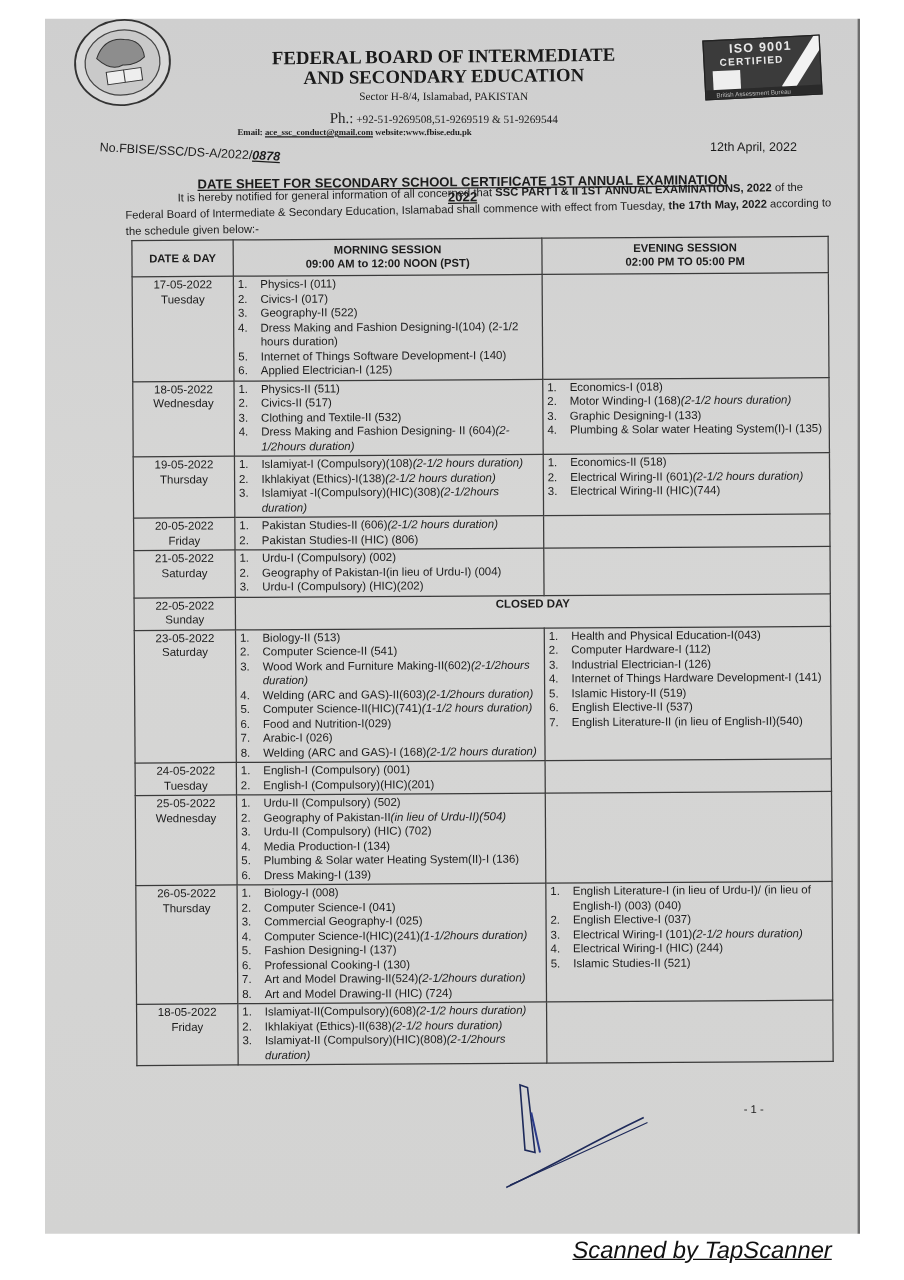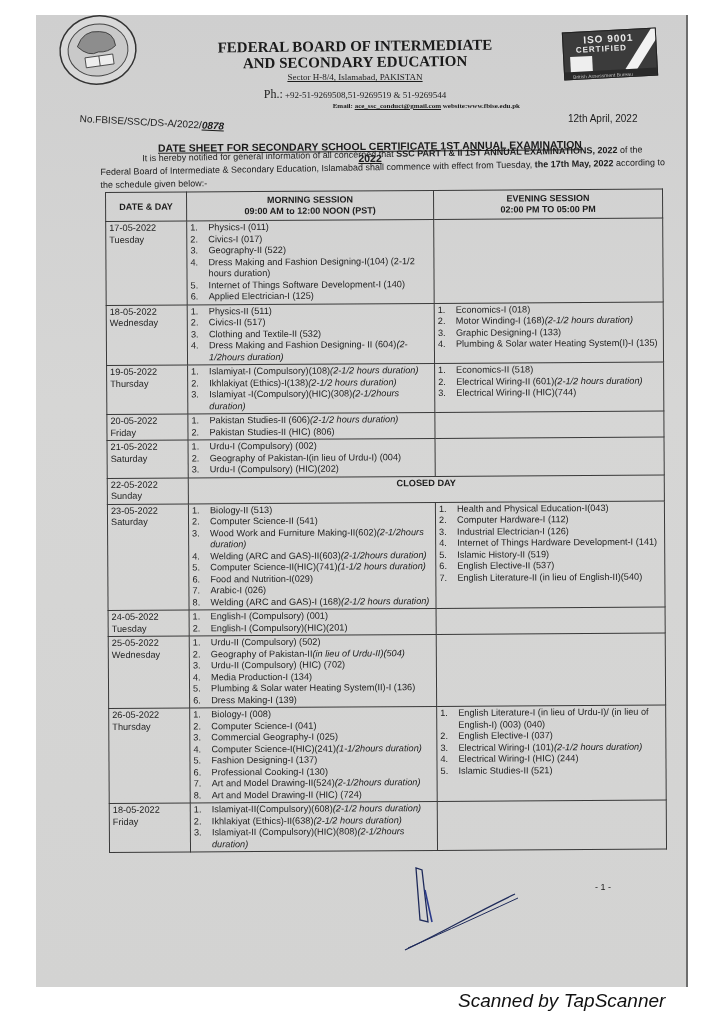--- a/index.html
+++ b/index.html
@@ -26,56 +26,56 @@
   .iso-badge .ukas { position:absolute; left:6px; top:24px; width:22px; height:18px; background:#eee; }
   .iso-badge .stripe { position:absolute; left:52px; top:12px; width:60px; height:10px; background:#f2f2f2; transform:rotate(-55deg); }
   .iso-badge .foot { position:absolute; left:0; bottom:0; width:100%; height:7px; background:#2a2a2a; }
   .iso-badge .foottext { position:absolute; left:8px; bottom:-1px; color:#bbb; font-size:5px; }
 
   .org-name {
     position:absolute; left:190px; top:38px; width:330px; text-align:center;
     font-family:"Liberation Serif", serif; font-weight:bold; font-size:15px; line-height:16px;
     color:#1a1a1a; transform:rotate(-0.6deg);
   }
-  .addr { position:absolute; left:190px; top:72px; width:330px; text-align:center; font-family:"Liberation Serif", serif; font-size:9px;text-decoration:underline; }
+  .addr { position:absolute; left:190px; top:72px; width:330px; text-align:center; font-family:"Liberation Serif", serif; font-size:9px; }
   .phone { position:absolute; left:190px; top:87px; width:330px; text-align:center; font-family:"Liberation Serif", serif; font-size:9px; font-weight:normal; }
   .phone .lbl { font-size:12px; }
-  .email { position:absolute; left:190px; top:102px; width:330px; text-align:right; font-family:"Liberation Serif", serif; font-size:7px; font-weight:bold; }
+  .email { position:absolute; left:190px; top:102px; width:330px; text-align:left; font-family:"Liberation Serif", serif; font-size:7px; font-weight:bold; }
   .email u { text-decoration:underline; }
   .ref-no { position:absolute; left:80px; top:113px; font-size:10px; transform:rotate(3deg); transform-origin:left top; }
   .ref-no b { text-decoration:underline; font-style:italic; }
   .date-top { position:absolute; left:568px; top:113px; font-size:10px; }
   .doc-title {
     position:absolute; left:150px; top:140px; width:440px; text-align:center;
     font-size:10.5px; font-weight:bold; text-decoration:underline; transform:rotate(-0.5deg);
   }
   .intro {
     position:absolute; left:100px; top:153px; width:565px; font-size:9px; line-height:13px;
     transform:rotate(-1deg); transform-origin:left top;
   }
   .intro .indent { padding-left:42px; }
 
   table.sched {
     position:absolute; left:105px; top:192px; width:558px; border-collapse:collapse;
     font-size:9.2px; line-height:11.5px; transform:rotate(-0.35deg); transform-origin:left top;
   }
   table.sched td, table.sched th { border:1px solid #3a3a3a; vertical-align:top; padding:1px 3px; }
   table.sched th { font-weight:bold; text-align:center; font-size:9px; line-height:11px; padding:3px; vertical-align:middle; }
-  .c1 { width:74px; }
+  .c1 { width:74px; text-align:center; }
   .c2 { width:240px; }
   .c3 { width:222px; }
   .item { display:flex; }
   .item .num { width:18px; flex:none; }
   .item .txt { flex:1; }
   .dur { font-style:italic; }
   .closed { text-align:center; font-weight:bold; }
   .page-num { position:absolute; left:595px; top:882px; font-size:9px; }
   .signature { position:absolute; left:400px; top:860px; width:130px; height:95px; }
   .watermark {
-    position:absolute; left:458px; top:990px; font-style:italic; font-size:19px; color:#111;
+    position:absolute; left:458px; top:990px; font-style:italic; font-size:19px; color:#111;text-decoration:underline;
   }
 </style>
 </head>
 <body>
 
 <div class="paper"></div>
 
 <svg class="logo-left" viewBox="0 0 80 72">
   <ellipse cx="40" cy="36" rx="38" ry="34" fill="#d8d8d8" stroke="#333" stroke-width="1.5"></ellipse>
   <ellipse cx="40" cy="36" rx="30" ry="26" fill="#c9c9c9" stroke="#444" stroke-width="1"></ellipse>

